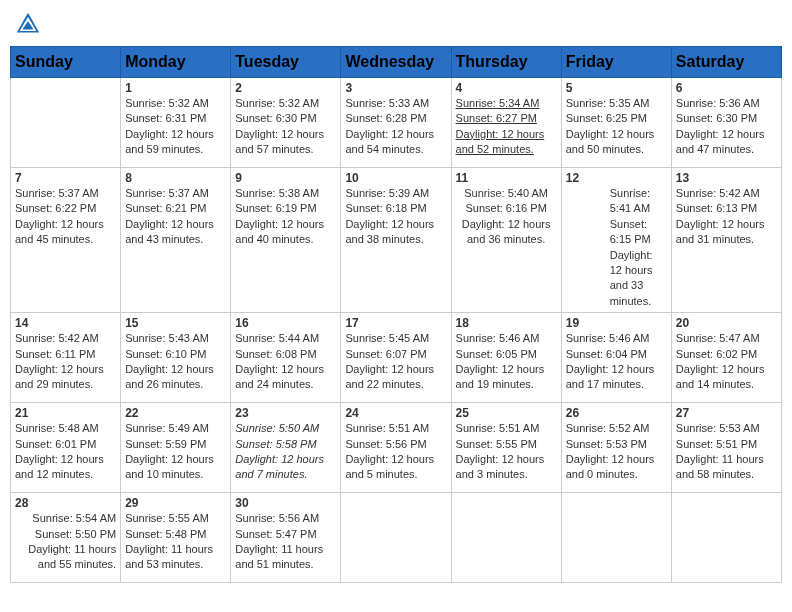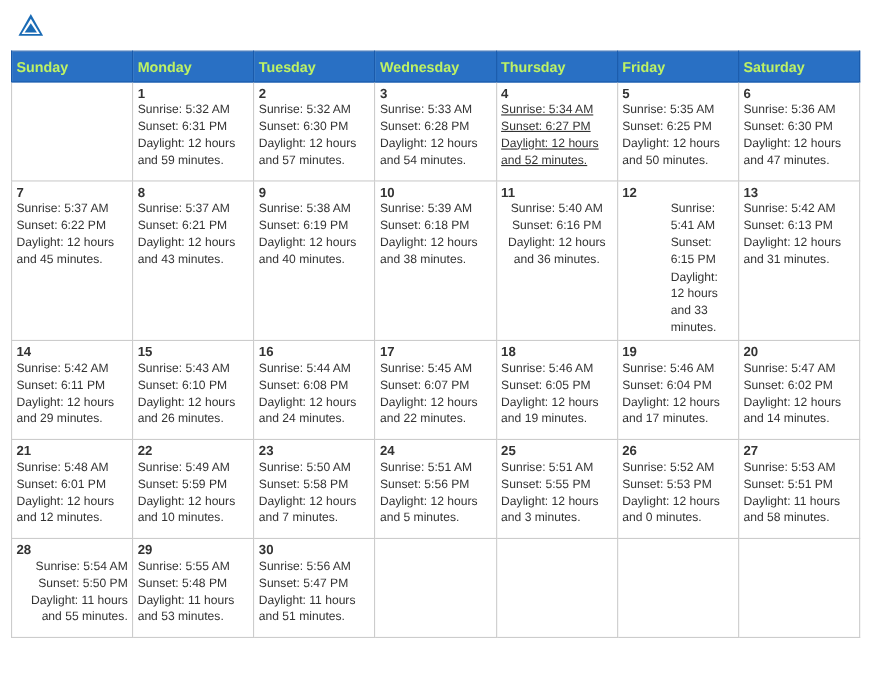--- a/index.html
+++ b/index.html
@@ -45,22 +45,22 @@
       font-size: 14px;
       color: #555;
     }
     .calendar {
       width: 100%;
       border-collapse: collapse;
       border: 1px solid #ccc;
     }
     .calendar th {
       background-color: #2970c4;
-      color: #bef264;
-      font-size: 13px;
+      color: #000000;
+      font-size: 16px;
       font-weight: bold;
       padding: 6px 4px;
       text-align: left;
       border: 1px solid #1a5aaa;
     }
     .calendar td {
       vertical-align: top;
       width: calc(100% / 7);
       border: 1px solid #ccc;
       padding: 3px 4px;
@@ -275,21 +275,21 @@
         </td>
         <td>
           <span class="day-number">22</span>
           <div class="day-info" style="white-space: pre-line;">Sunrise: 5:49 AM
 Sunset: 5:59 PM
 Daylight: 12 hours
 and 10 minutes.</div>
         </td>
         <td>
           <span class="day-number">23</span>
-          <div class="day-info" style="white-space: pre-line;">Sunrise: 5:50 AM
+          <div class="day-info" style="white-space: pre-line; font-style: italic;">Sunrise: 5:50 AM
 Sunset: 5:58 PM
 Daylight: 12 hours
 and 7 minutes.</div>
         </td>
         <td>
           <span class="day-number">24</span>
           <div class="day-info" style="white-space: pre-line;">Sunrise: 5:51 AM
 Sunset: 5:56 PM
 Daylight: 12 hours
 and 5 minutes.</div>

